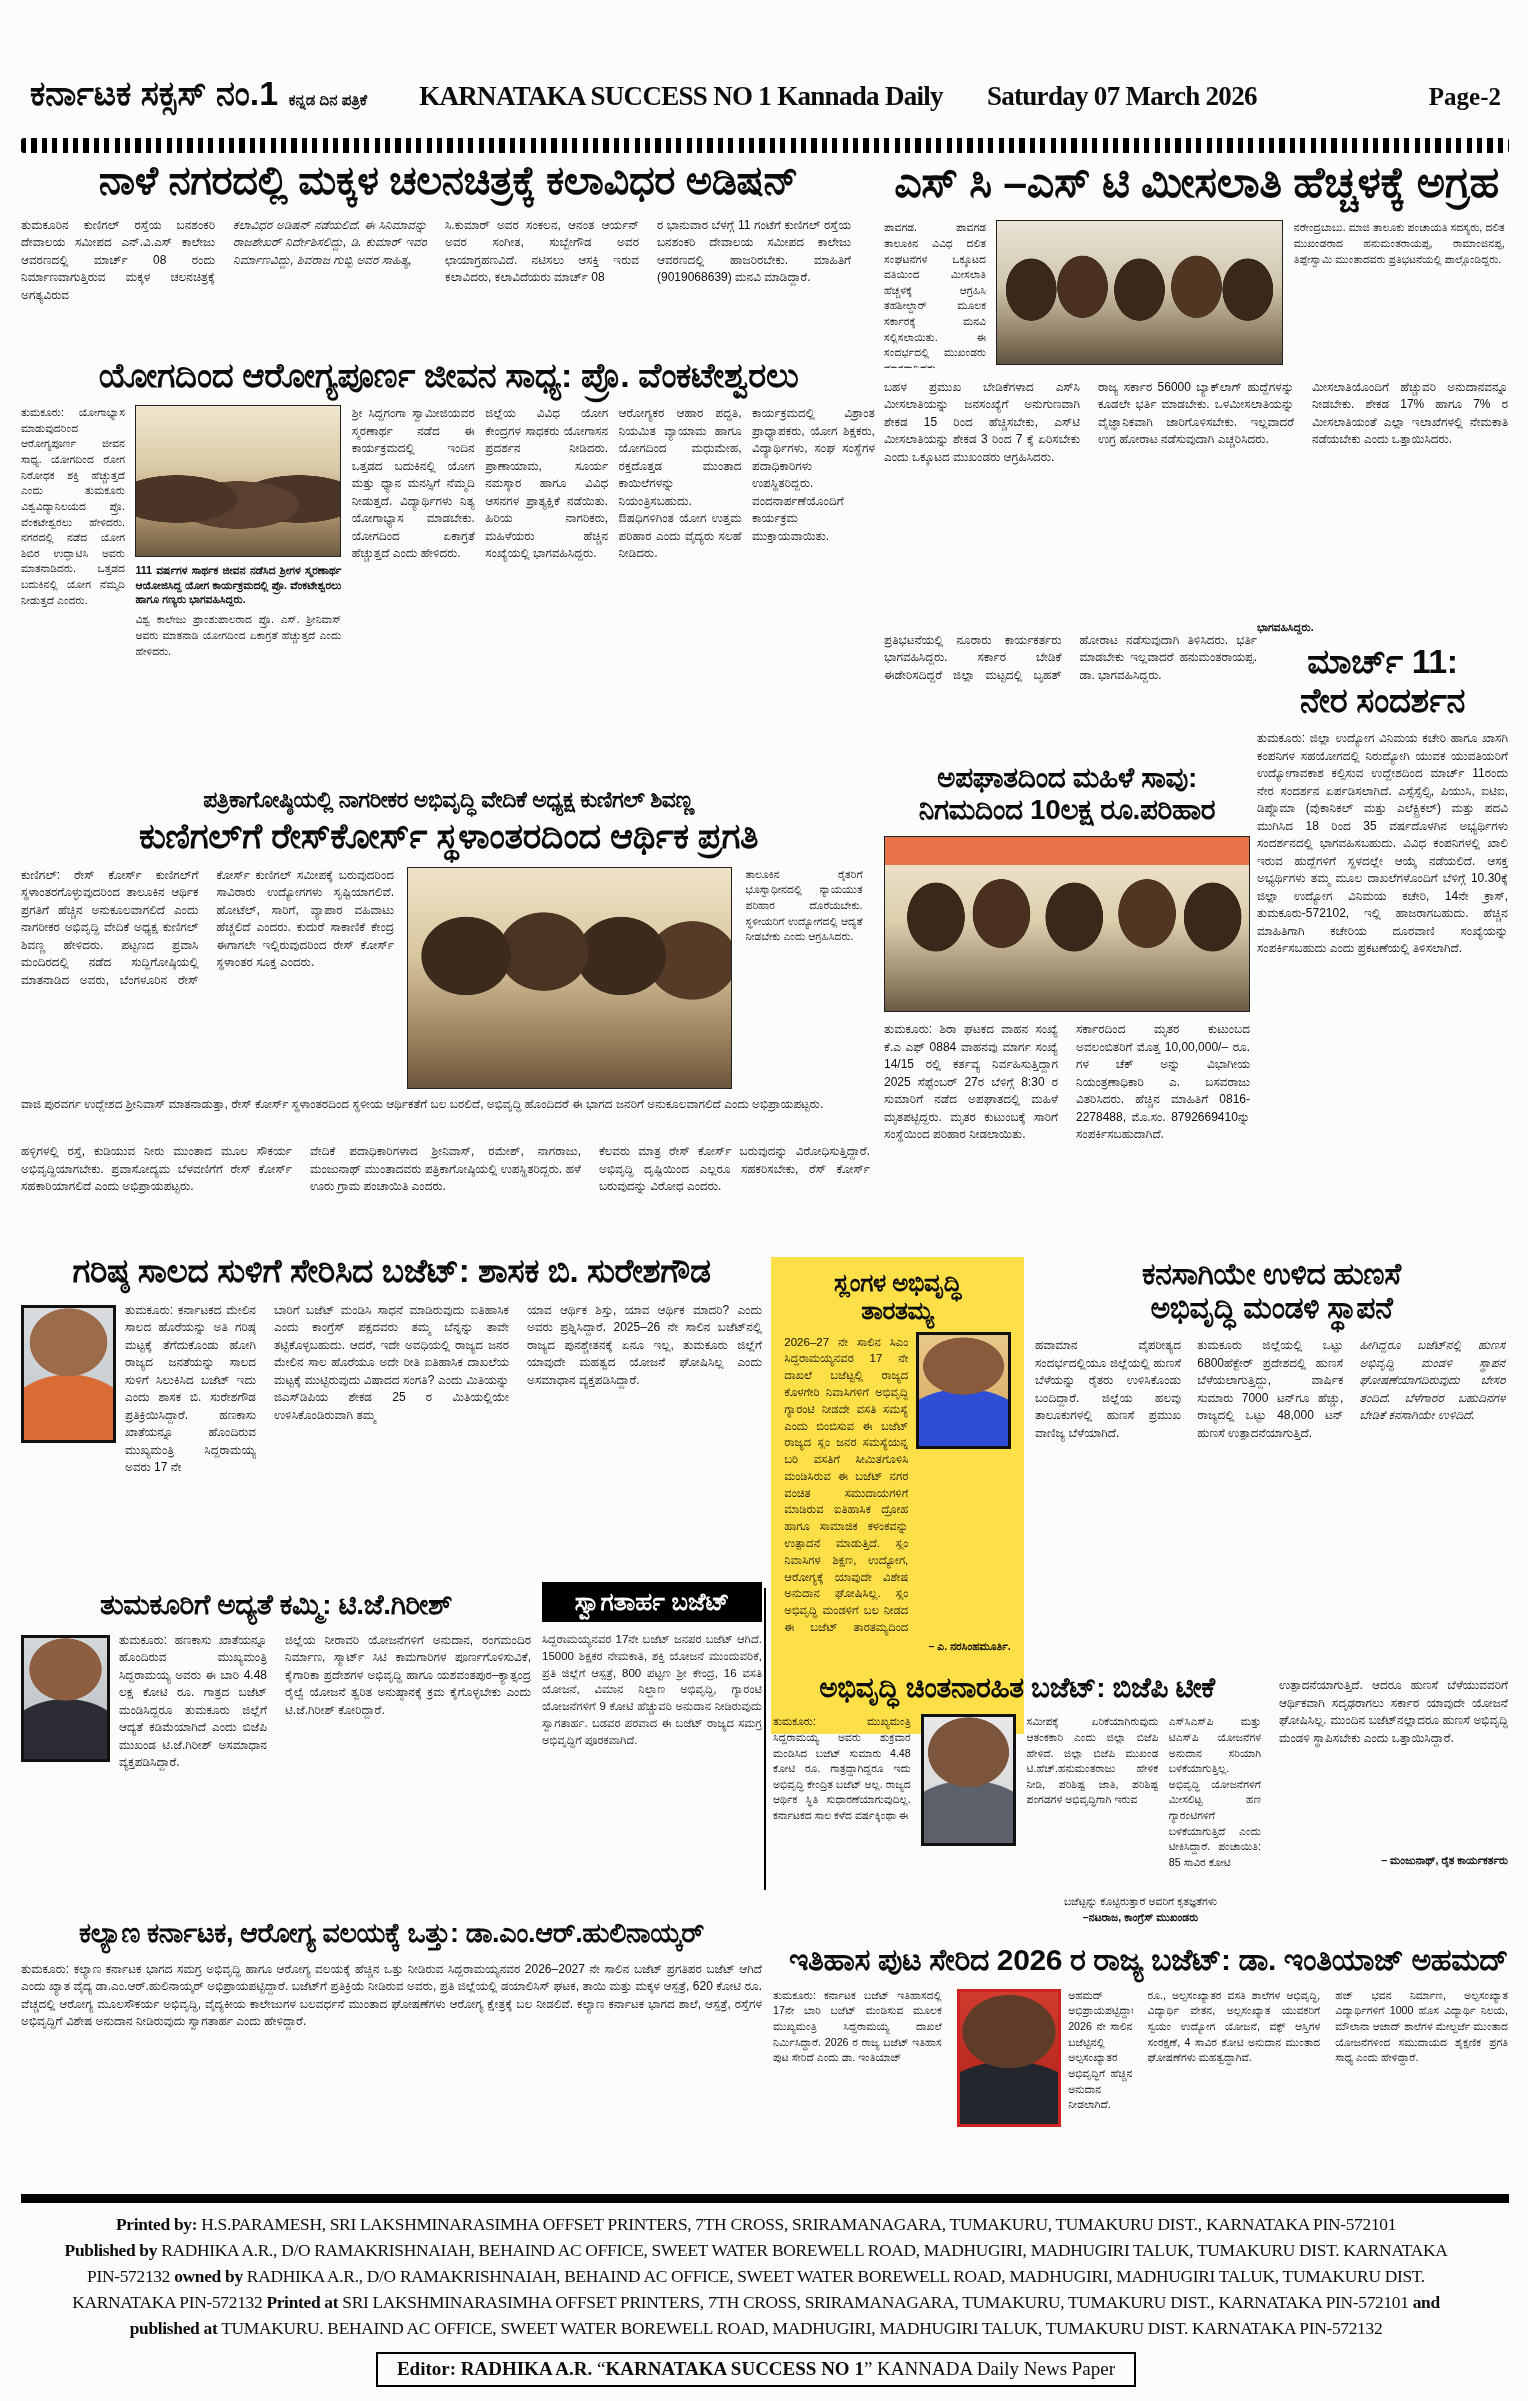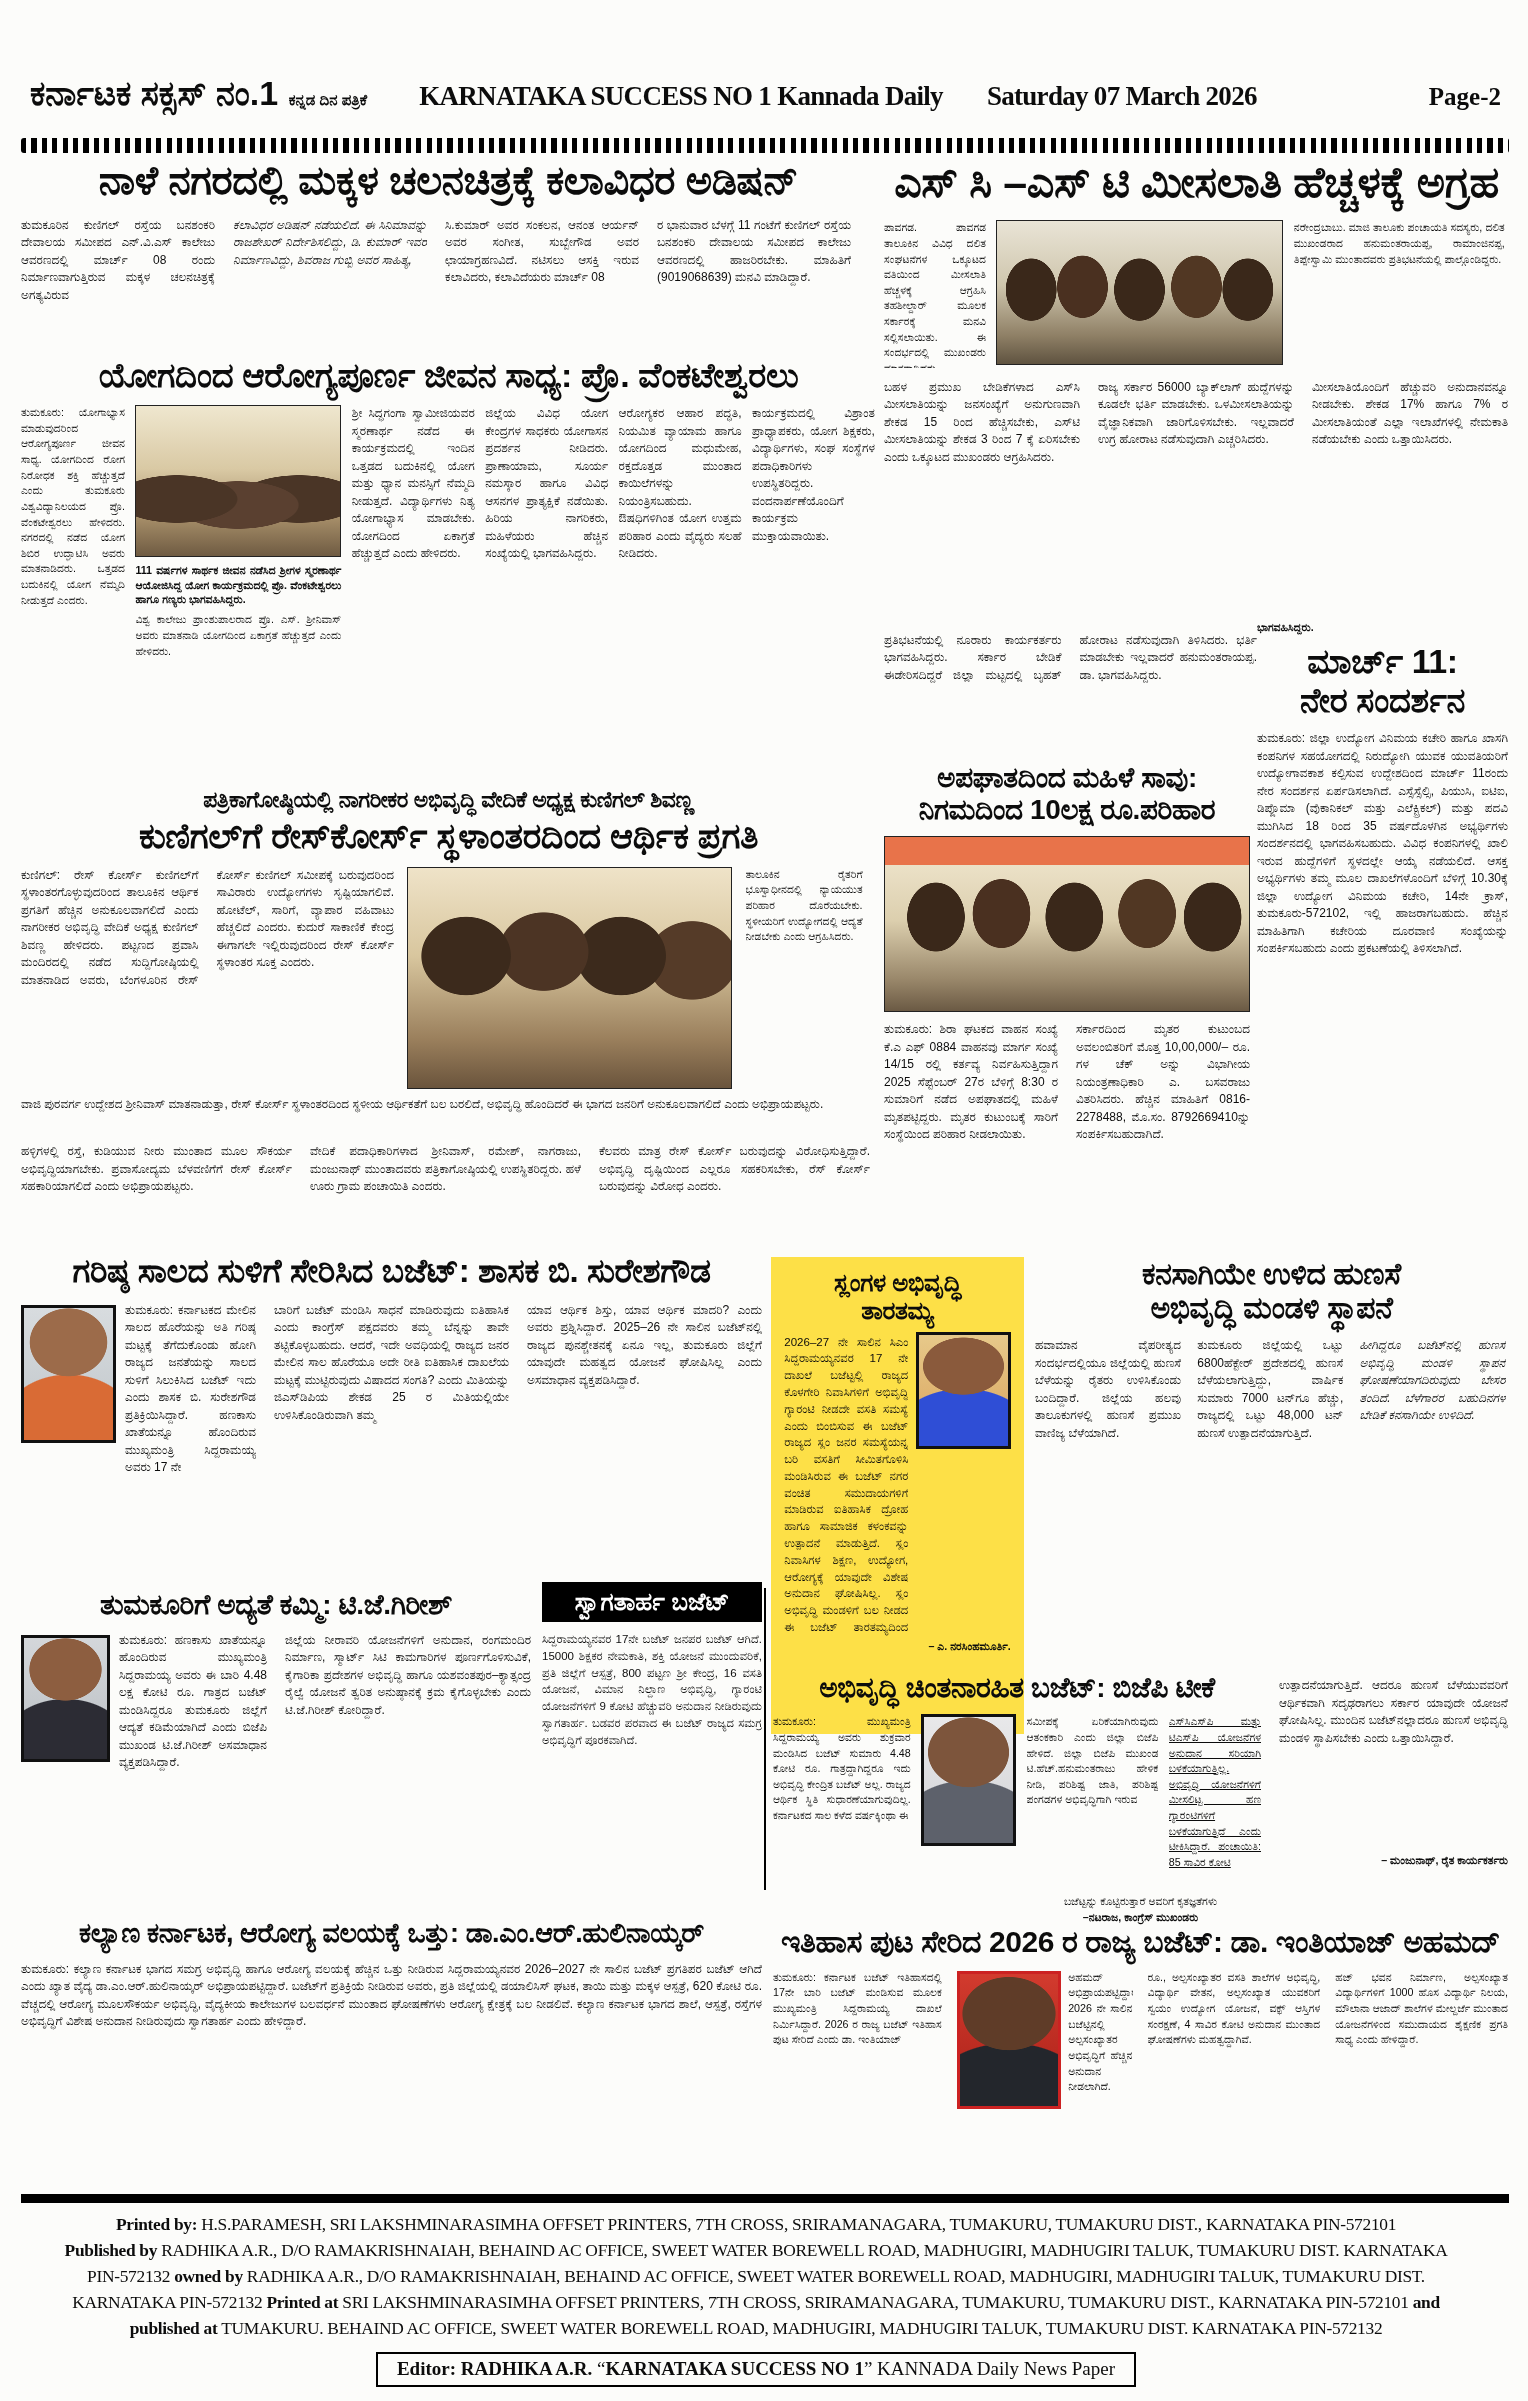--- a/index.html
+++ b/index.html
@@ -201,35 +201,35 @@
 
   <div class="sec" style="left:773px;top:1672px;width:488px;height:219px;">
     <div class="hl" style="font-size:28px;">ಅಭಿವೃದ್ಧಿ ಚಿಂತನಾರಹಿತ ಬಜೆಟ್: ಬಿಜೆಪಿ ಟೀಕೆ</div>
     <div style="display:flex;gap:10.4px;margin-top:10.4px;">
       <div class="body small" style="width:142px;height:170px;">ತುಮಕೂರು: ಮುಖ್ಯಮಂತ್ರಿ ಸಿದ್ದರಾಮಯ್ಯ ಅವರು ಶುಕ್ರವಾರ ಮಂಡಿಸಿದ ಬಜೆಟ್ ಸುಮಾರು 4.48 ಕೋಟಿ ರೂ. ಗಾತ್ರದ್ದಾಗಿದ್ದರೂ ಇದು ಅಭಿವೃದ್ಧಿ ಕೇಂದ್ರಿತ ಬಜೆಟ್ ಅಲ್ಲ. ರಾಜ್ಯದ ಆರ್ಥಿಕ ಸ್ಥಿತಿ ಸುಧಾರಣೆಯಾಗುವುದಿಲ್ಲ. ಕರ್ನಾಟಕದ ಸಾಲ ಕಳೆದ ವರ್ಷಕ್ಕಿಂಥಾ ಈ</div>
       <div class="portrait" style="width:95px;height:132px;flex:0 0 auto;background:
              radial-gradient(ellipse 46% 28% at 50% 28%, #7d553c 98%, transparent 100%),
              radial-gradient(ellipse 82% 42% at 50% 92%, #5d616b 98%, transparent 100%),
              linear-gradient(#e8e8ea,#d2d3d6);"></div>
       <div class="body small" style="width:136px;height:170px;">ಸಮೀಪಕ್ಕೆ ಏರಿಕೆಯಾಗಿರುವುದು ಆತಂಕಕಾರಿ ಎಂದು ಜಿಲ್ಲಾ ಬಿಜೆಪಿ ಹೇಳಿದೆ. ಜಿಲ್ಲಾ ಬಿಜೆಪಿ ಮುಖಂಡ ಟಿ.ಹೆಚ್.ಹನುಮಂತರಾಜು ಹೇಳಿಕೆ ನೀಡಿ, ಪರಿಶಿಷ್ಟ ಜಾತಿ, ಪರಿಶಿಷ್ಟ ಪಂಗಡಗಳ ಅಭಿವೃದ್ಧಿಗಾಗಿ ಇರುವ</div>
-      <div class="body small" style="width:95px;height:170px;text-decoration:underline;">ಎಸ್‌ಸಿಎಸ್‌ಪಿ ಮತ್ತು ಟಿಎಸ್‌ಪಿ ಯೋಜನೆಗಳ ಅನುದಾನ ಸರಿಯಾಗಿ ಬಳಕೆಯಾಗುತ್ತಿಲ್ಲ. ಅಭಿವೃದ್ಧಿ ಯೋಜನೆಗಳಿಗೆ ಮೀಸಲಿಟ್ಟ ಹಣ ಗ್ಯಾರಂಟಿಗಳಿಗೆ ಬಳಕೆಯಾಗುತ್ತಿದೆ ಎಂದು ಟೀಕಿಸಿದ್ದಾರೆ. ಪಂಚಾಯಿತಿ: 85 ಸಾವಿರ ಕೋಟಿ</div>
+      <div class="body small" style="width:95px;height:170px;">ಎಸ್‌ಸಿಎಸ್‌ಪಿ ಮತ್ತು ಟಿಎಸ್‌ಪಿ ಯೋಜನೆಗಳ ಅನುದಾನ ಸರಿಯಾಗಿ ಬಳಕೆಯಾಗುತ್ತಿಲ್ಲ. ಅಭಿವೃದ್ಧಿ ಯೋಜನೆಗಳಿಗೆ ಮೀಸಲಿಟ್ಟ ಹಣ ಗ್ಯಾರಂಟಿಗಳಿಗೆ ಬಳಕೆಯಾಗುತ್ತಿದೆ ಎಂದು ಟೀಕಿಸಿದ್ದಾರೆ. ಪಂಚಾಯಿತಿ: 85 ಸಾವಿರ ಕೋಟಿ</div>
     </div>
   </div>
 
   <div class="sec" style="left:21px;top:1894px;width:741px;height:296px;">
     <div class="hl" style="font-size:27px;margin-top:24px;padding:0 30px;">ಕಲ್ಯಾಣ ಕರ್ನಾಟಕ, ಆರೋಗ್ಯ ವಲಯಕ್ಕೆ ಒತ್ತು: ಡಾ.ಎಂ.ಆರ್.ಹುಲಿನಾಯ್ಕರ್</div>
     <div class="body" style="margin-top:12px;height:170px;">ತುಮಕೂರು: ಕಲ್ಯಾಣ ಕರ್ನಾಟಕ ಭಾಗದ ಸಮಗ್ರ ಅಭಿವೃದ್ಧಿ ಹಾಗೂ ಆರೋಗ್ಯ ವಲಯಕ್ಕೆ ಹೆಚ್ಚಿನ ಒತ್ತು ನೀಡಿರುವ ಸಿದ್ದರಾಮಯ್ಯನವರ 2026–2027 ನೇ ಸಾಲಿನ ಬಜೆಟ್ ಪ್ರಗತಿಪರ ಬಜೆಟ್ ಆಗಿದೆ ಎಂದು ಖ್ಯಾತ ವೈದ್ಯ ಡಾ.ಎಂ.ಆರ್.ಹುಲಿನಾಯ್ಕರ್ ಅಭಿಪ್ರಾಯಪಟ್ಟಿದ್ದಾರೆ. ಬಜೆಟ್‌ಗೆ ಪ್ರತಿಕ್ರಿಯೆ ನೀಡಿರುವ ಅವರು, ಪ್ರತಿ ಜಿಲ್ಲೆಯಲ್ಲಿ ಡಯಾಲಿಸಿಸ್ ಘಟಕ, ತಾಯಿ ಮತ್ತು ಮಕ್ಕಳ ಆಸ್ಪತ್ರೆ, 620 ಕೋಟಿ ರೂ. ವೆಚ್ಚದಲ್ಲಿ ಆರೋಗ್ಯ ಮೂಲಸೌಕರ್ಯ ಅಭಿವೃದ್ಧಿ, ವೈದ್ಯಕೀಯ ಕಾಲೇಜುಗಳ ಬಲವರ್ಧನೆ ಮುಂತಾದ ಘೋಷಣೆಗಳು ಆರೋಗ್ಯ ಕ್ಷೇತ್ರಕ್ಕೆ ಬಲ ನೀಡಲಿವೆ. ಕಲ್ಯಾಣ ಕರ್ನಾಟಕ ಭಾಗದ ಶಾಲೆ, ಆಸ್ಪತ್ರೆ, ರಸ್ತೆಗಳ ಅಭಿವೃದ್ಧಿಗೆ ವಿಶೇಷ ಅನುದಾನ ನೀಡಿರುವುದು ಸ್ವಾಗತಾರ್ಹ ಎಂದು ಹೇಳಿದ್ದಾರೆ.</div>
   </div>
 
   <div class="sec" style="left:773px;top:1894px;width:735px;height:296px;">
     <div style="text-align:center;">
       <span class="body small">ಬಜೆಟ್ಟನ್ನು ಕೊಟ್ಟಿರುತ್ತಾರೆ ಅವರಿಗೆ ಕೃತಜ್ಞತೆಗಳು</span><br>
       <span class="body small" style="font-weight:bold;">–ನಟರಾಜ, ಕಾಂಗ್ರೆಸ್ ಮುಖಂಡರು</span>
     </div>
-    <div class="hl" style="font-size:30px;margin-top:0;">ಇತಿಹಾಸ ಪುಟ ಸೇರಿದ 2026 ರ ರಾಜ್ಯ ಬಜೆಟ್: ಡಾ. ಇಂತಿಯಾಜ್ ಅಹಮದ್</div>
+    <div class="hl" style="font-size:30px;margin-top:18px;text-align:right;">ಇತಿಹಾಸ ಪುಟ ಸೇರಿದ 2026 ರ ರಾಜ್ಯ ಬಜೆಟ್: ಡಾ. ಇಂತಿಯಾಜ್ ಅಹಮದ್</div>
     <div style="display:flex;gap:15px;margin-top:10.4px;">
       <div class="body small" style="width:169px;height:185px;">ತುಮಕೂರು: ಕರ್ನಾಟಕ ಬಜೆಟ್ ಇತಿಹಾಸದಲ್ಲಿ 17ನೇ ಬಾರಿ ಬಜೆಟ್ ಮಂಡಿಸುವ ಮೂಲಕ ಮುಖ್ಯಮಂತ್ರಿ ಸಿದ್ದರಾಮಯ್ಯ ದಾಖಲೆ ನಿರ್ಮಿಸಿದ್ದಾರೆ. 2026 ರ ರಾಜ್ಯ ಬಜೆಟ್ ಇತಿಹಾಸ ಪುಟ ಸೇರಿದೆ ಎಂದು ಡಾ. ಇಂತಿಯಾಜ್</div>
       <div style="width:176px;">
         <div class="portrait" style="width:104px;height:138px;float:left;margin:1.5px 7.4px 3px 0;border-color:#cc2222;background:
                radial-gradient(ellipse 48% 28% at 50% 30%, #5f3c28 98%, transparent 100%),
                radial-gradient(ellipse 84% 42% at 50% 94%, #23262c 98%, transparent 100%),
                linear-gradient(#d23b2e,#a81f17);"></div>
         <div class="body small" style="height:185px;">ಅಹಮದ್ ಅಭಿಪ್ರಾಯಪಟ್ಟಿದ್ದಾರೆ. 2026 ನೇ ಸಾಲಿನ ಬಜೆಟ್ಟಿನಲ್ಲಿ ಅಲ್ಪಸಂಖ್ಯಾತರ ಅಭಿವೃದ್ಧಿಗೆ ಹೆಚ್ಚಿನ ಅನುದಾನ ನೀಡಲಾಗಿದೆ.</div>
       </div>
       <div class="body small" style="width:173px;height:185px;">ರೂ., ಅಲ್ಪಸಂಖ್ಯಾತರ ವಸತಿ ಶಾಲೆಗಳ ಅಭಿವೃದ್ಧಿ, ವಿದ್ಯಾರ್ಥಿ ವೇತನ, ಅಲ್ಪಸಂಖ್ಯಾತ ಯುವಕರಿಗೆ ಸ್ವಯಂ ಉದ್ಯೋಗ ಯೋಜನೆ, ವಕ್ಫ್ ಆಸ್ತಿಗಳ ಸಂರಕ್ಷಣೆ, 4 ಸಾವಿರ ಕೋಟಿ ಅನುದಾನ ಮುಂತಾದ ಘೋಷಣೆಗಳು ಮಹತ್ವದ್ದಾಗಿವೆ.</div>

